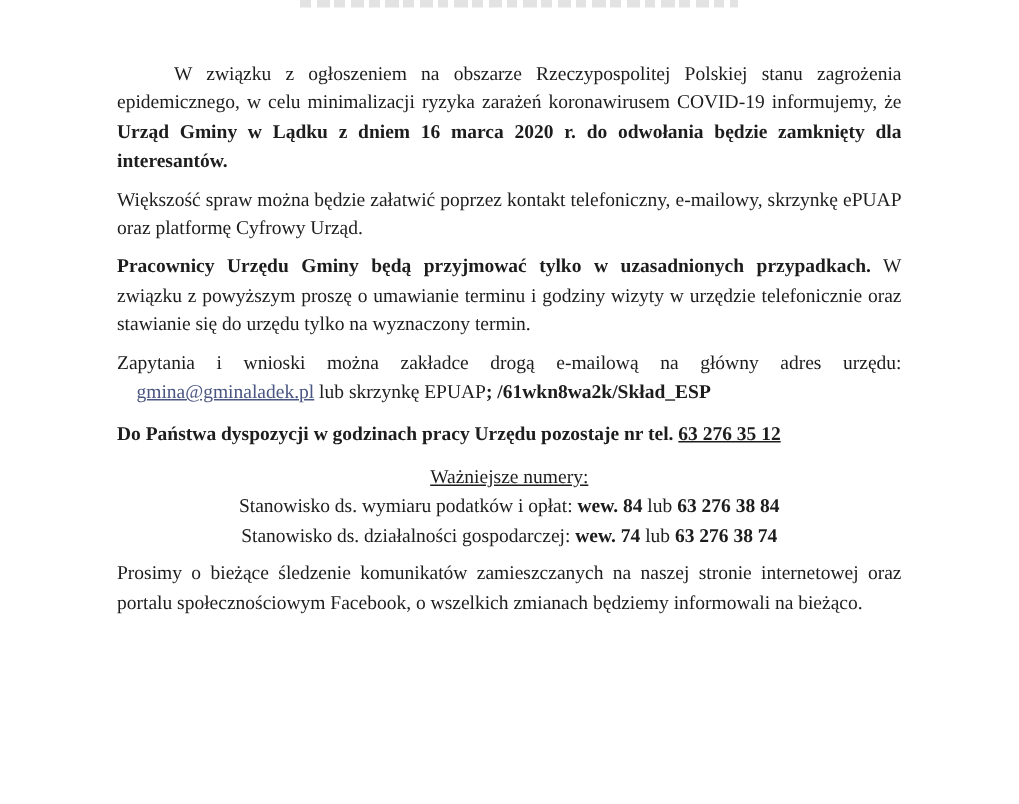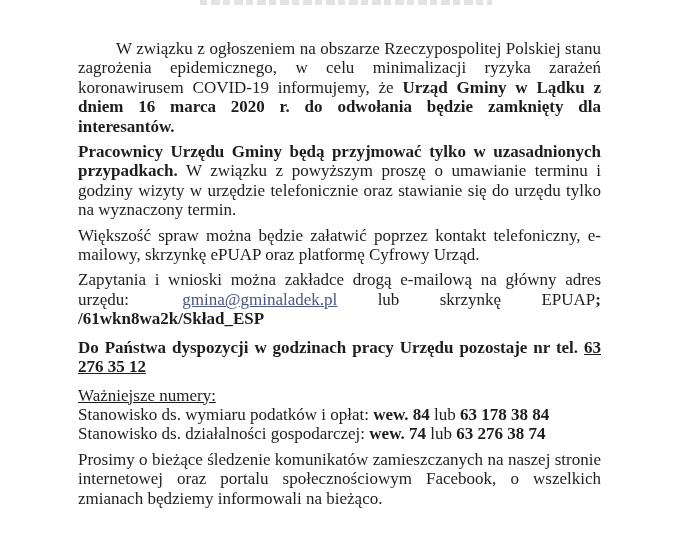--- a/index.html
+++ b/index.html
@@ -15,75 +15,75 @@
     font-family:"Liberation Serif","DejaVu Serif",serif;
     color:var(--text);
     -webkit-font-smoothing:antialiased;
   }
   .page{
     position:relative;
     box-sizing:border-box;
     width:679px;height:536px;
     padding:39px 78px 0 78px;
     overflow:hidden;
-    font-size:17px;
+    font-size:13px;
     line-height:19.4px;
     text-align:justify;
   }
   
   .remnant{
     position:absolute;top:0;left:200px;width:292px;height:5px;
     background:
       repeating-linear-gradient(90deg,
         var(--remnant) 0 7px, transparent 7px 11px,
         var(--remnant) 11px 20px, transparent 20px 23px);
     opacity:.45;
   }
   p{margin:0 0 6px 0;}
   p.gap9{margin-bottom:9px;}
   .indent{text-indent:38px;}
   b,.b{font-weight:700;}
   .u{text-decoration:underline;}
   a.doclink{cursor:pointer;font-weight:400;margin-left:13px;}
   a.email{color:var(--link-email);text-decoration:underline;}
   a.web{color:var(--link-web);text-decoration:underline;}
-  .numbers{margin-bottom:6px;text-align:left;}
+  .numbers{margin-bottom:6px;text-align:center;}
   .numbers .row{white-space:nowrap;}
 </style>
 </head>
 <body>
 
 <div class="page">
 
   <div class="remnant"></div>
 
   <p class="indent">
     <span>W związku z ogłoszeniem na obszarze Rzeczypospolitej Polskiej stanu zagrożenia epidemicznego, w celu minimalizacji ryzyka zarażeń koronawirusem COVID-19 informujemy, że </span><b>Urząd Gminy w Lądku z dniem 16 marca 2020 r. do odwołania będzie zamknięty dla interesantów.</b>
   </p>
 
   <p>
-    <b>Pracownicy Urzędu Gminy będą przyjmować tylko w uzasadnionych przypadkach.</b><span> W związku z powyższym proszę o umawianie terminu i godziny wizyty w urzędzie telefonicznie oraz stawianie się do urzędu tylko na wyznaczony termin.</span>
+    <span>Większość spraw można będzie załatwić poprzez kontakt telefoniczny, e-mailowy, skrzynkę ePUAP oraz platformę Cyfrowy Urząd.</span>
   </p>
 
   <p>
-    <span>Większość spraw można będzie załatwić poprzez kontakt telefoniczny, e-mailowy, skrzynkę ePUAP oraz platformę Cyfrowy Urząd.</span>
+    <b>Pracownicy Urzędu Gminy będą przyjmować tylko w uzasadnionych przypadkach.</b><span> W związku z powyższym proszę o umawianie terminu i godziny wizyty w urzędzie telefonicznie oraz stawianie się do urzędu tylko na wyznaczony termin.</span>
   </p>
 
   <p class="gap9">
     <span>Zapytania i wnioski można zakładce drogą e-mailową na główny adres urzędu: </span><a class="doclink email">gmina@gminaladek.pl</a><span> lub skrzynkę EPUAP</span><b>; /61wkn8wa2k/Skład_ESP</b>
   </p>
 
   <p class="gap9">
     <b>Do Państwa dyspozycji w godzinach pracy Urzędu pozostaje nr tel. </b><b class="u">63 276 35 12</b>
   </p>
 
   <div class="numbers">
     <div class="row"><span class="u">Ważniejsze numery:</span></div>
     <div class="row">
-      <span>Stanowisko ds. wymiaru podatków i opłat: </span><b>wew. 84</b><span> lub </span><b>63 178 38 84</b>
+      <span>Stanowisko ds. wymiaru podatków i opłat: </span><b>wew. 84</b><span> lub </span><b>63 276 38 84</b>
     </div>
     <div class="row">
       <span>Stanowisko ds. działalności gospodarczej: </span><b>wew. 74</b><span> lub </span><b>63 276 38 74</b>
     </div>
   </div>
 
 
   <p>
     <span>Prosimy o bieżące śledzenie komunikatów zamieszczanych na naszej stronie internetowej oraz portalu społecznościowym Facebook, o wszelkich zmianach będziemy informowali na bieżąco.</span>
   </p>

